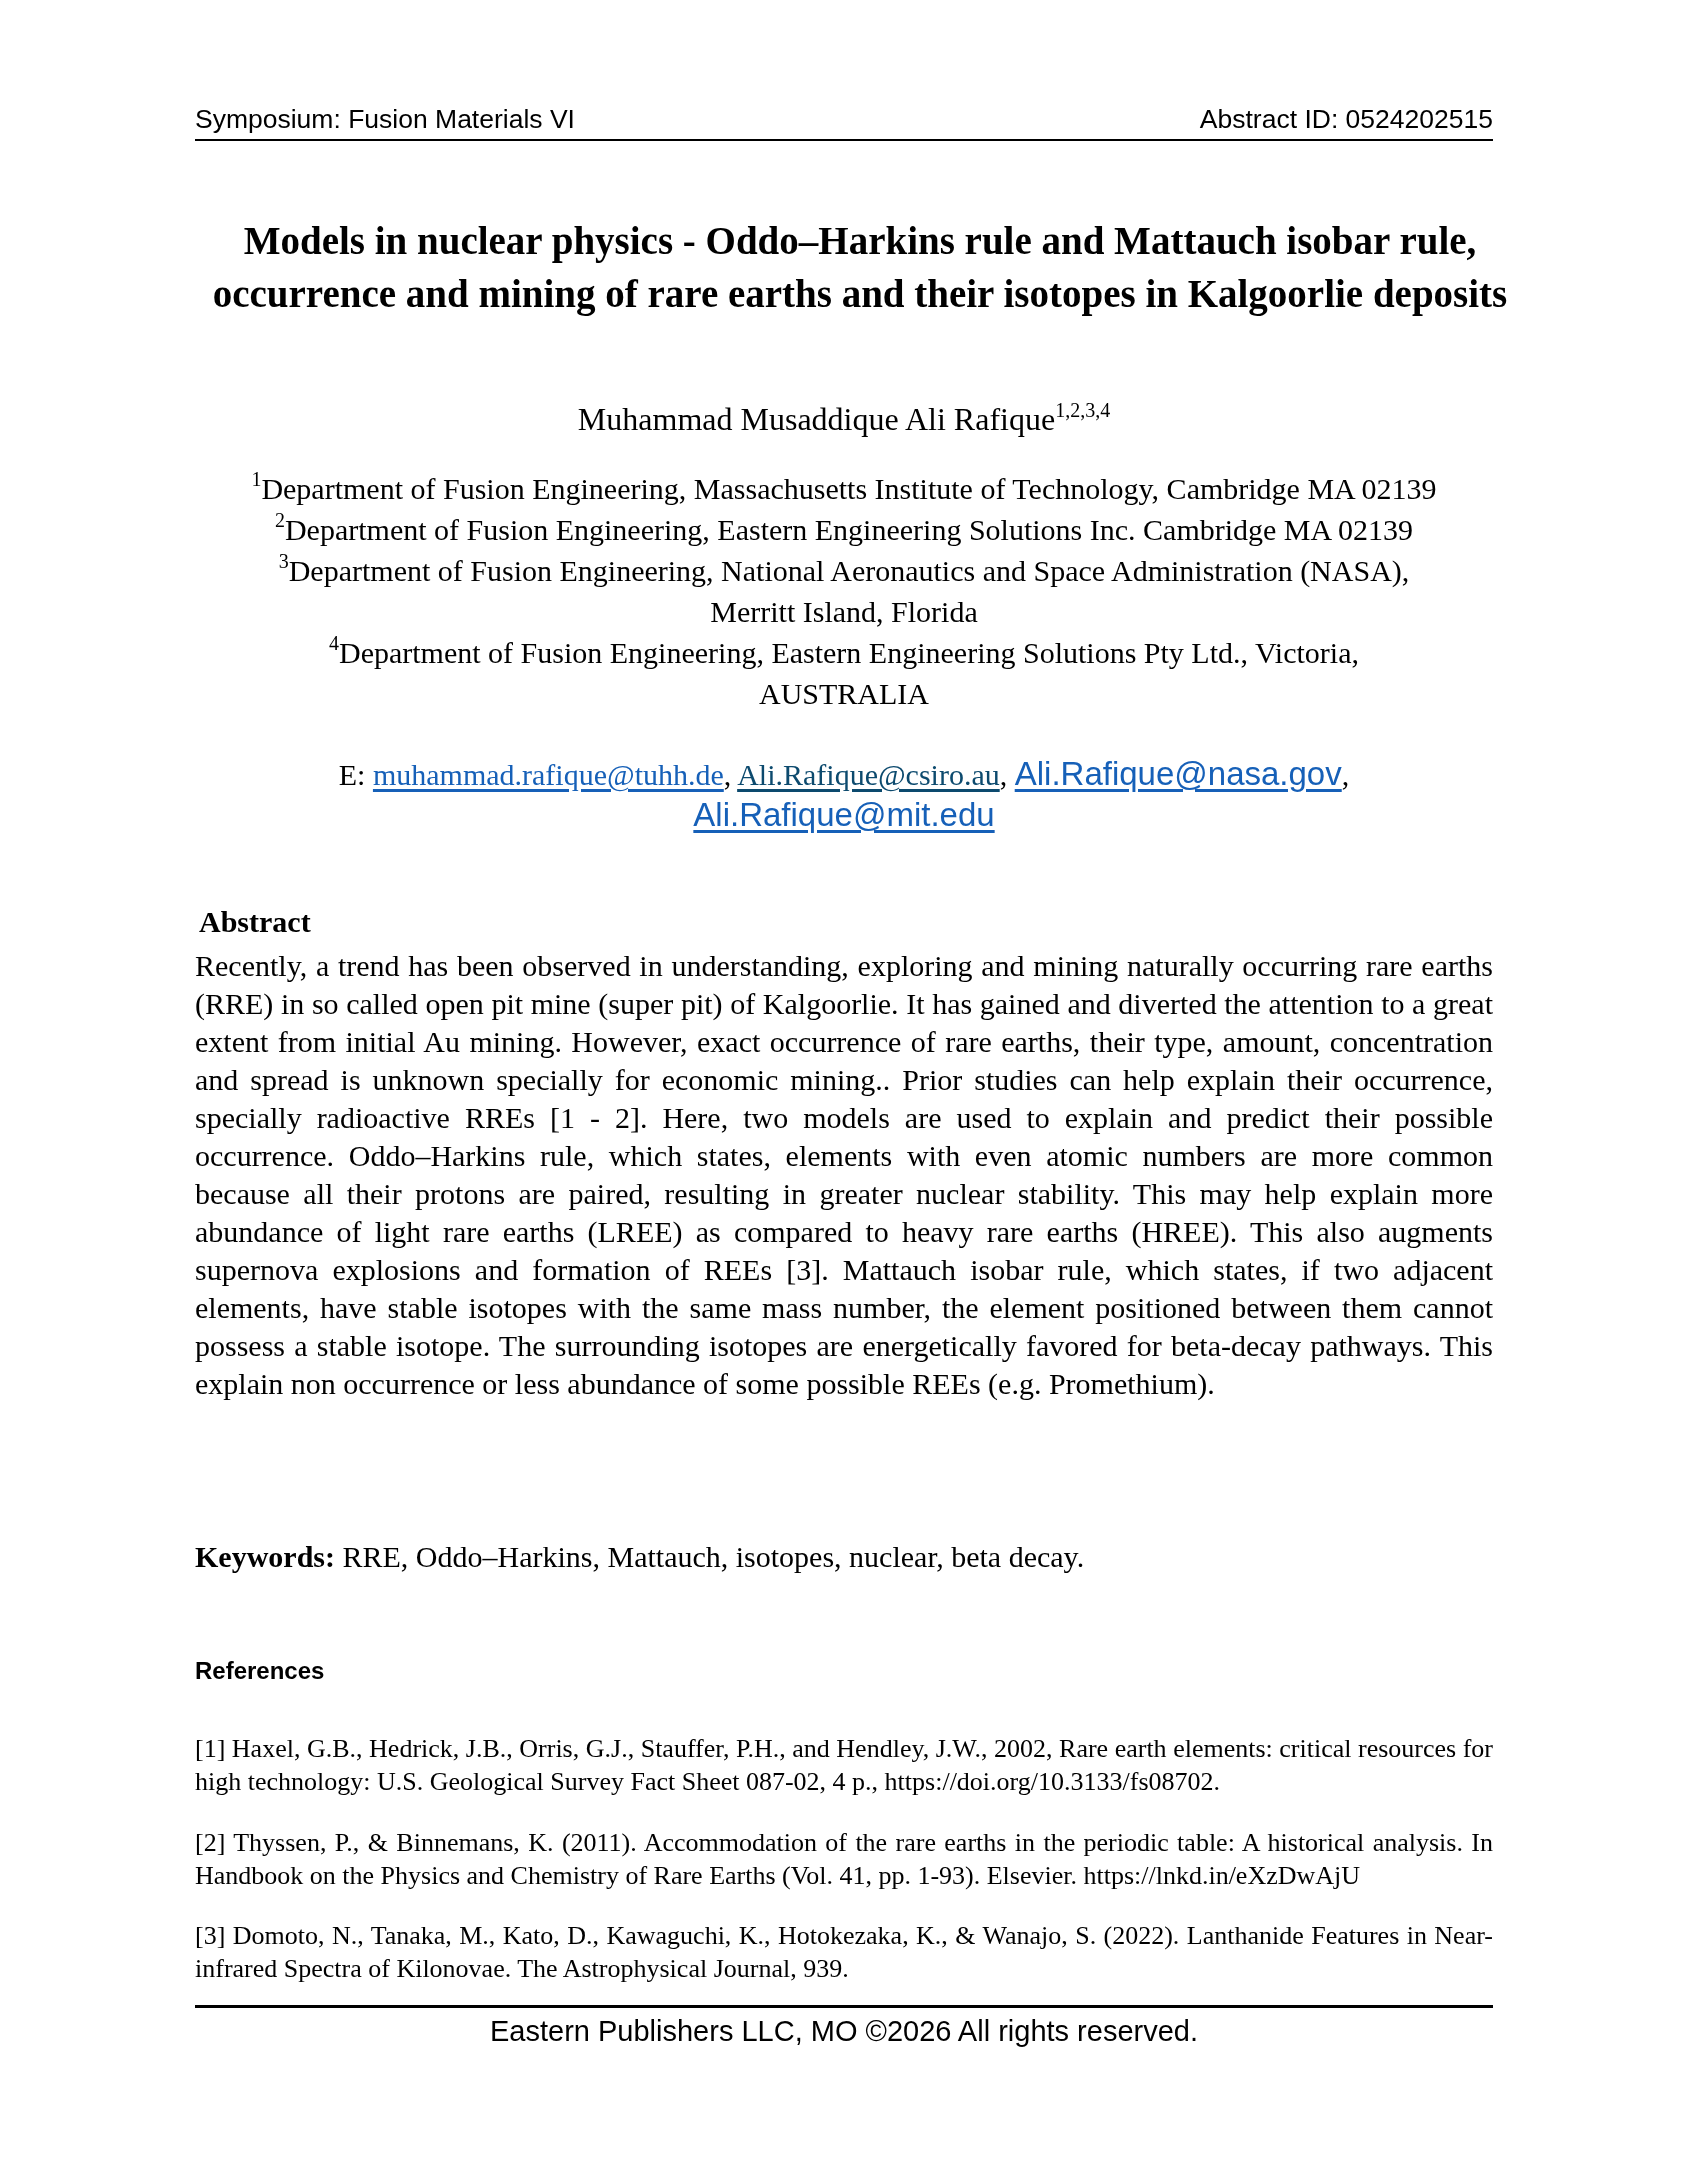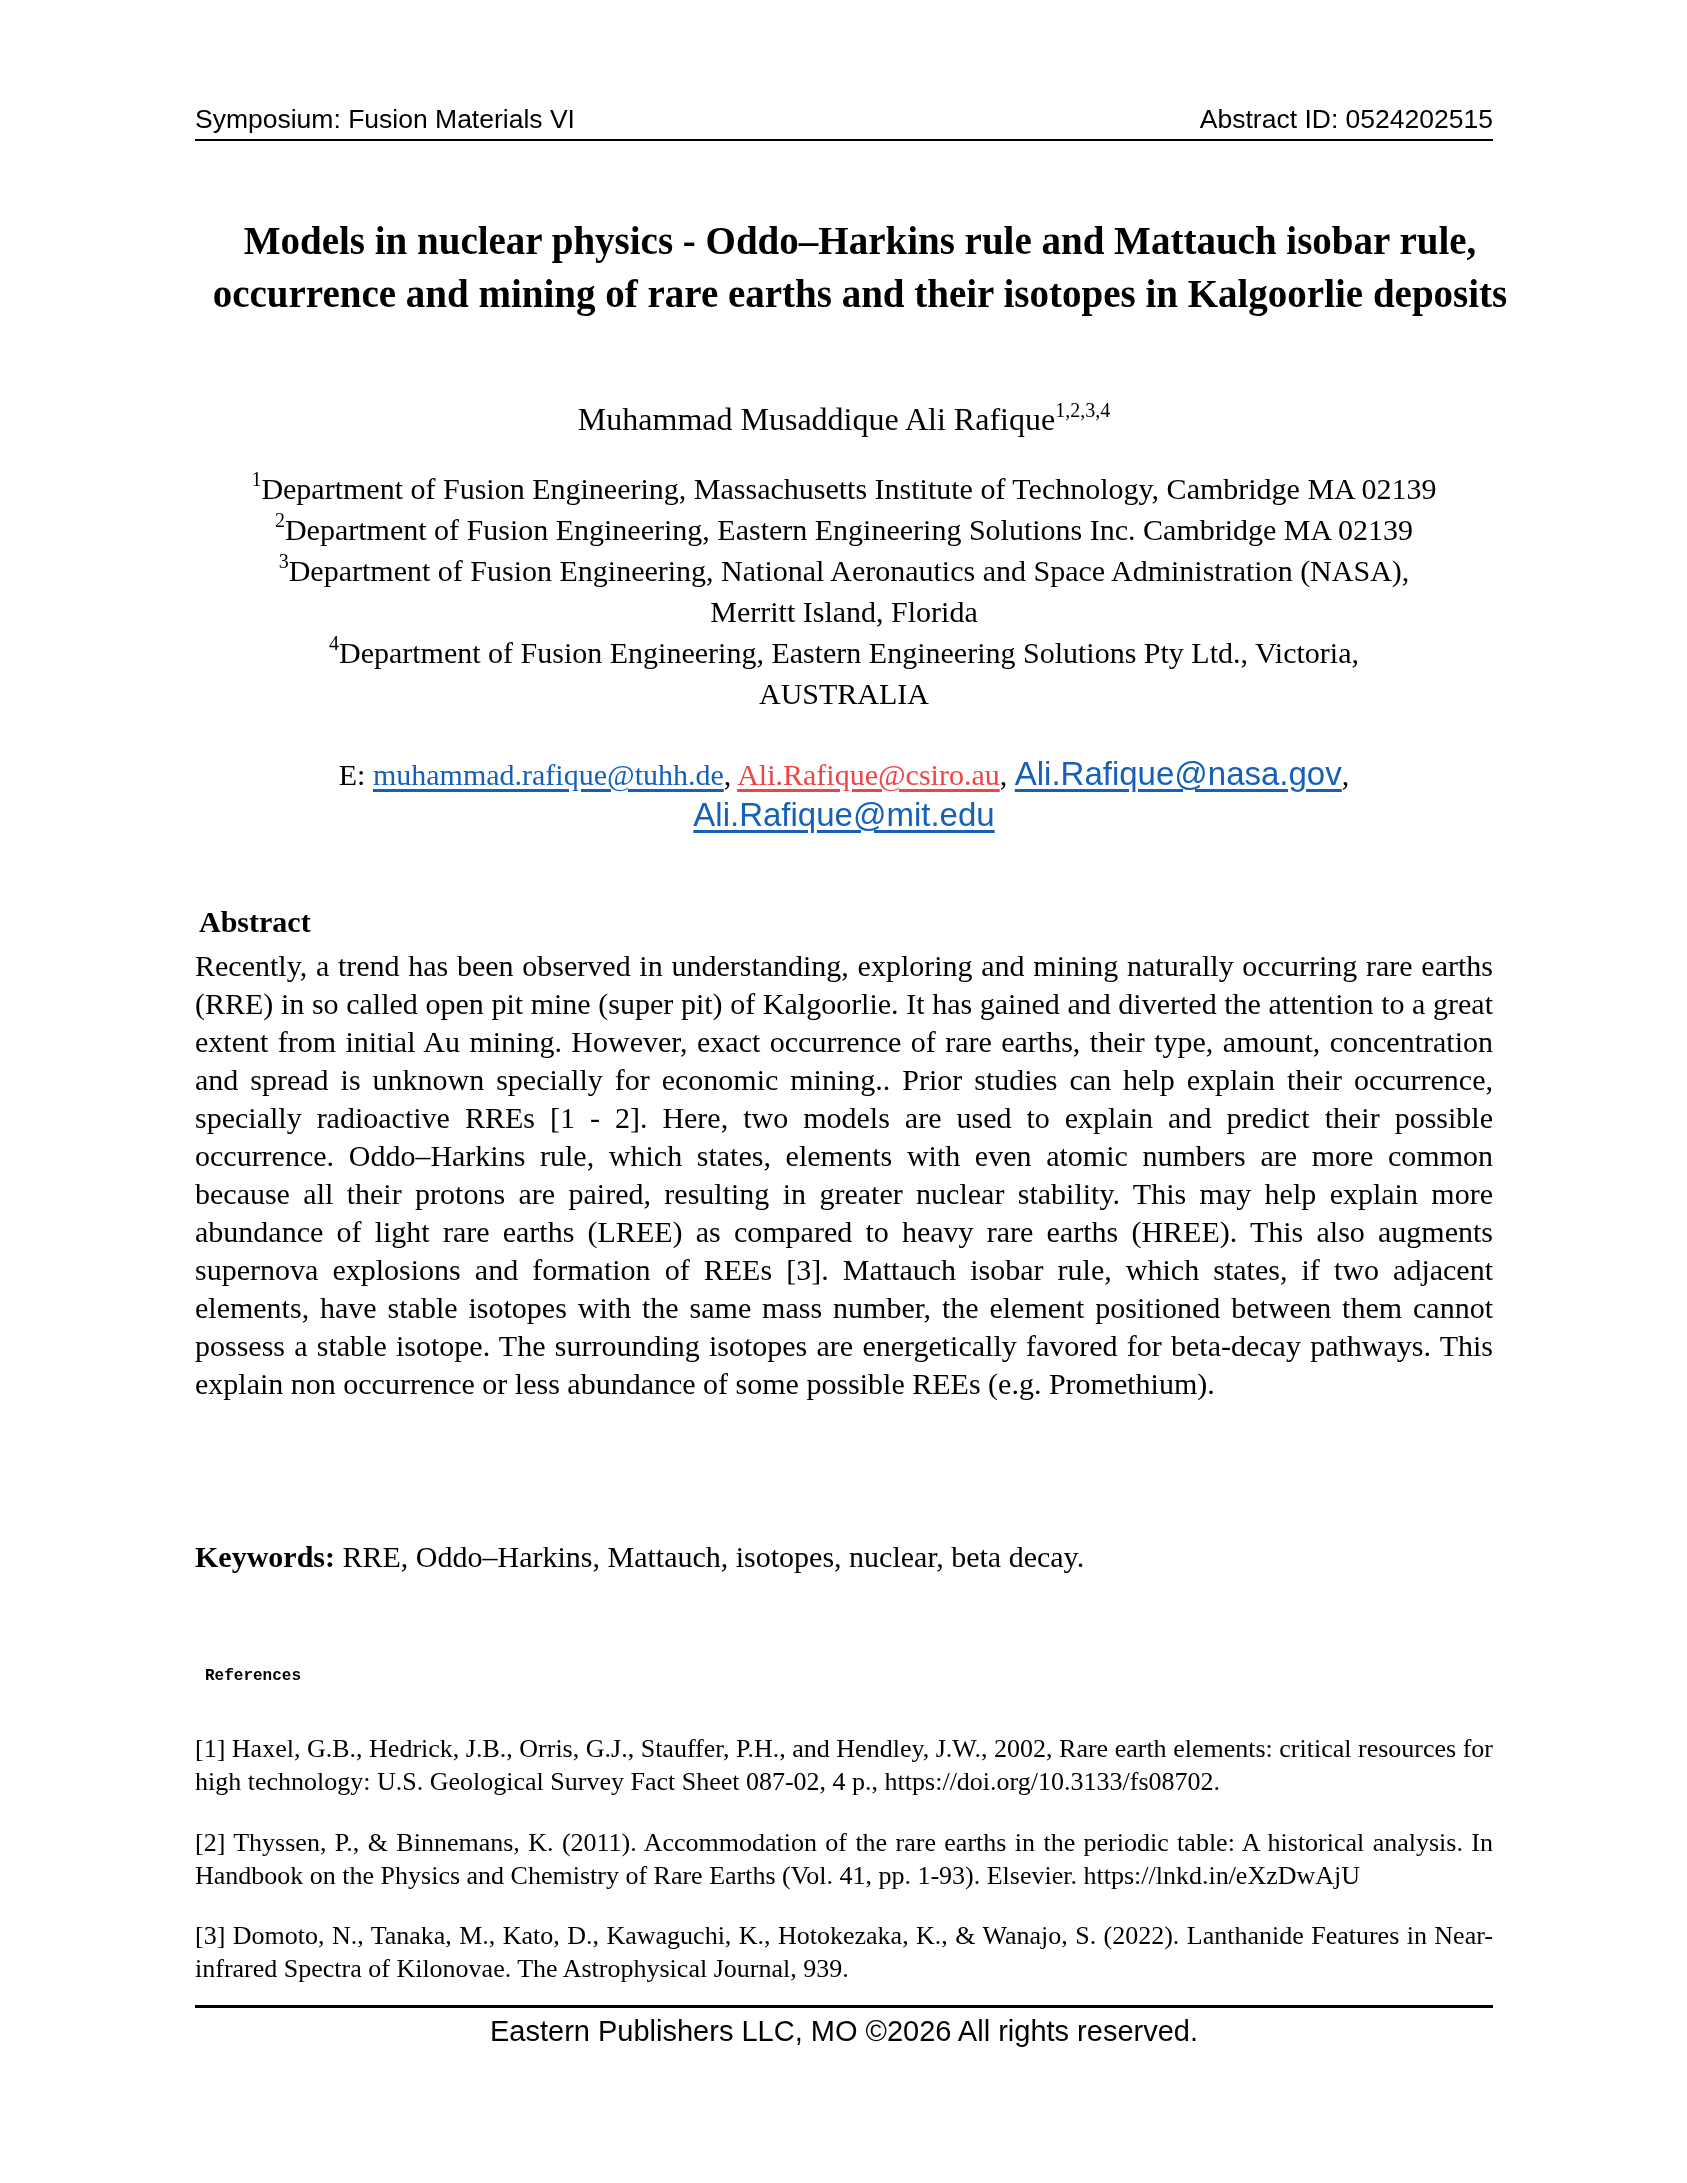--- a/index.html
+++ b/index.html
@@ -53,21 +53,21 @@
   }
 
   #keywords {
     position: absolute; left: 195px; top: 1540px; width: 1298px;
     font-family: "Liberation Serif", "DejaVu Serif", serif; font-size: 30px; margin: 0;
   }
   #keywords b { font-weight: bold; }
 
   #references-heading {
     position: absolute; left: 195px; top: 1657px;
-    font-family: Liberation Mono, monospace; font-weight: bold; font-size: 16px; margin: 10px;
+    font-family: Liberation Sans, sans-serif; font-weight: bold; font-size: 24px; margin: 0;
   }
 
   .ref {
     position: absolute; left: 195px; width: 1298px;
     font-family: "Liberation Serif", "DejaVu Serif", serif; font-size: 26px;
     line-height: 33px; text-align: justify; margin: 0;
   }
   #ref-1 { top: 1732px; }
   #ref-2 { top: 1826px; }
   #ref-3 { top: 1919px; }
@@ -99,21 +99,21 @@
   <span class="aff-line"><sup>2</sup><span>Department of Fusion Engineering, Eastern Engineering Solutions Inc. Cambridge MA 02139</span></span>
   <span class="aff-line"><sup>3</sup><span>Department of Fusion Engineering, National Aeronautics and Space Administration (NASA),</span></span>
   <span class="aff-line">Merritt Island, Florida</span>
   <span class="aff-line"><sup>4</sup><span>Department of Fusion Engineering, Eastern Engineering Solutions Pty Ltd., Victoria,</span></span>
   <span class="aff-line">AUSTRALIA</span>
 </div>
 
 <div id="emails">
   <span>E:</span>
   <a style="color: rgb(22, 96, 184);">muhammad.rafique@tuhh.de</a><span>,</span>
-  <a style="color: #ef4444;">Ali.Rafique@csiro.au</a><span>,</span>
+  <a style="color: #0c4a6e;">Ali.Rafique@csiro.au</a><span>,</span>
   <a class="sans-link" style="color: rgb(22, 96, 184);">Ali.Rafique@nasa.gov</a><span>,</span>
   <a class="sans-link" style="color: rgb(22, 96, 184);">Ali.Rafique@mit.edu</a>
 </div>
 
 <h2 id="abstract-heading">Abstract</h2>
 
 <p id="abstract-body">Recently, a trend has been observed in understanding, exploring and mining naturally occurring rare earths (RRE) in so called open pit mine (super pit) of Kalgoorlie. It has gained and diverted the attention to a great extent from initial Au mining. However, exact occurrence of rare earths, their type, amount, concentration and spread is unknown specially for economic mining.. Prior studies can help explain their occurrence, specially radioactive RREs [1 - 2]. Here, two models are used to explain and predict their possible occurrence. Oddo–Harkins rule, which states, elements with even atomic numbers are more common because all their protons are paired, resulting in greater nuclear stability. This may help explain more abundance of light rare earths (LREE) as compared to heavy rare earths (HREE). This also augments supernova explosions and formation of REEs [3]. Mattauch isobar rule, which states, if two adjacent elements, have stable isotopes with the same mass number, the element positioned between them cannot possess a stable isotope. The surrounding isotopes are energetically favored for beta-decay pathways. This explain non occurrence or less abundance of some possible REEs (e.g. Promethium).</p>
 
 <p id="keywords"><b>Keywords:</b><span> RRE, Oddo–Harkins, Mattauch, isotopes, nuclear, beta decay.</span></p>
 

